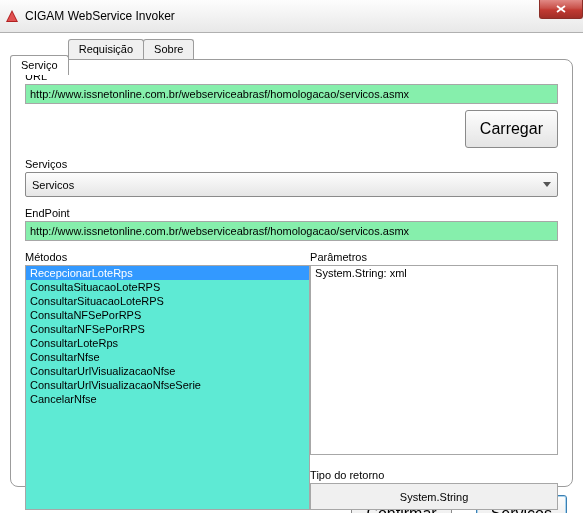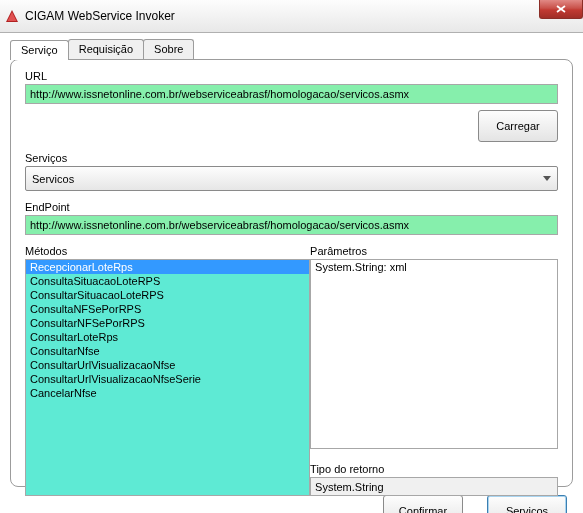--- a/index.html
+++ b/index.html
@@ -53,21 +53,21 @@
   border-bottom: none;
   background: #f0f0f0;
   border-top-left-radius: 3px;
   border-top-right-radius: 3px;
   margin-right: -1px;
   cursor: default;
   position: relative;
 }
 .tab.active {
   background: #fff;
-  top: 1px;
+  top: 16px;
   padding-bottom: 4px;
 }
 .tabpanel {
   border: 1px solid #9c9c9c;
   border-radius: 8px;
   padding: 10px 14px 12px 14px;
   margin-top: 0;
   position: relative;
   top: 0;
   height: 428px;
@@ -80,28 +80,28 @@
 .text-input {
   width: 100%;
   height: 20px;
   border: 1px solid #a7a7a7;
   padding: 2px 4px;
   font-family: inherit;
   font-size: 11px;
   background: #86efac;
 }
 .btn {
-  height: 32px;
+  height: 38px;
   min-width: 80px;
   padding: 0 14px;
   border: 1px solid #8a8a8a;
   border-radius: 3px;
   background: linear-gradient(#fdfdfd, #e4e4e4);
   font-family: inherit;
-  font-size: 11px;
+  font-size: 16px;
   cursor: default;
 }
 .btn.primary {
   border: 1px solid #3c7fb1;
   box-shadow: inset 0 0 0 1px #a8d4f0;
 }
 .row-right {
   display: flex;
   justify-content: flex-end;
   margin-top: 6px;
@@ -151,23 +151,24 @@
 .params-box {
   border: 1px solid #a7a7a7;
   background: #fff;
   padding: 1px 4px;
   height: 190px;
 }
 .ret-box {
   border: 1px solid #a7a7a7;
   background: #f0f0f0;
   padding: 2px 4px;
-  height: 19px;
+  height: 27px;
   display: flex;
   align-items: center;
+  justify-content: center;
 }
 .footer {
   display: flex;
   justify-content: flex-end;
   gap: 24px;
   margin-top: 8px;
   padding-right: 6px;
 }
 </style>
 </head>

